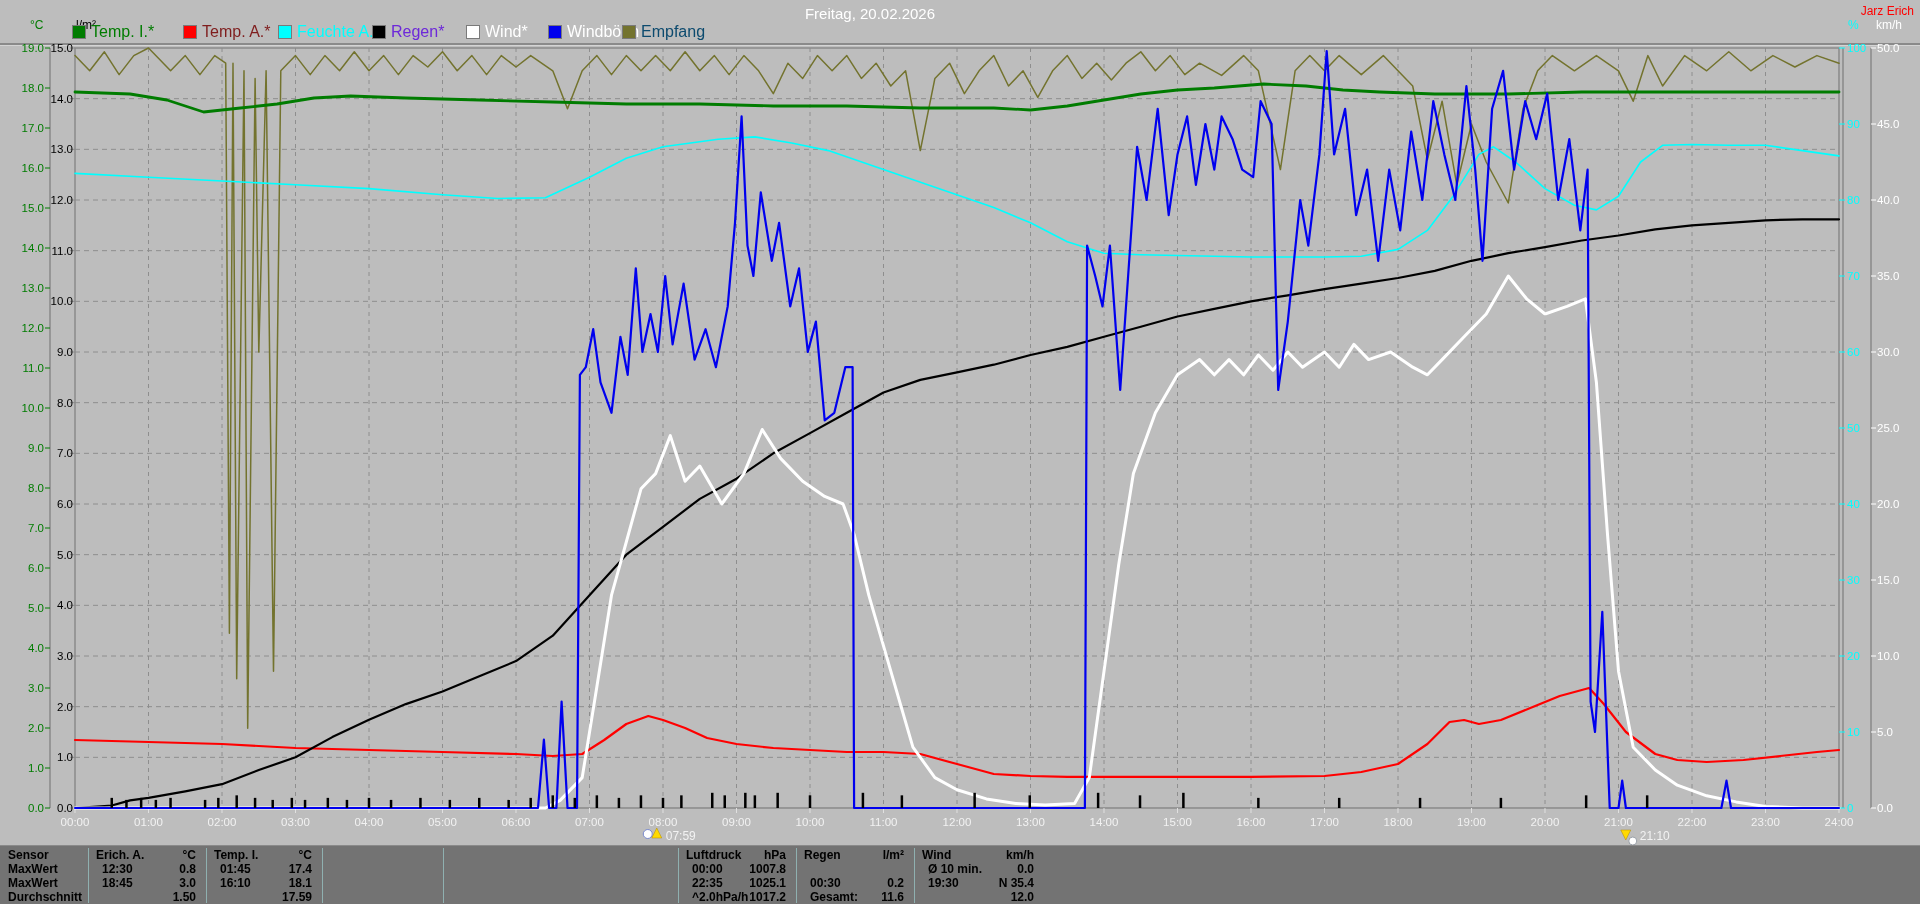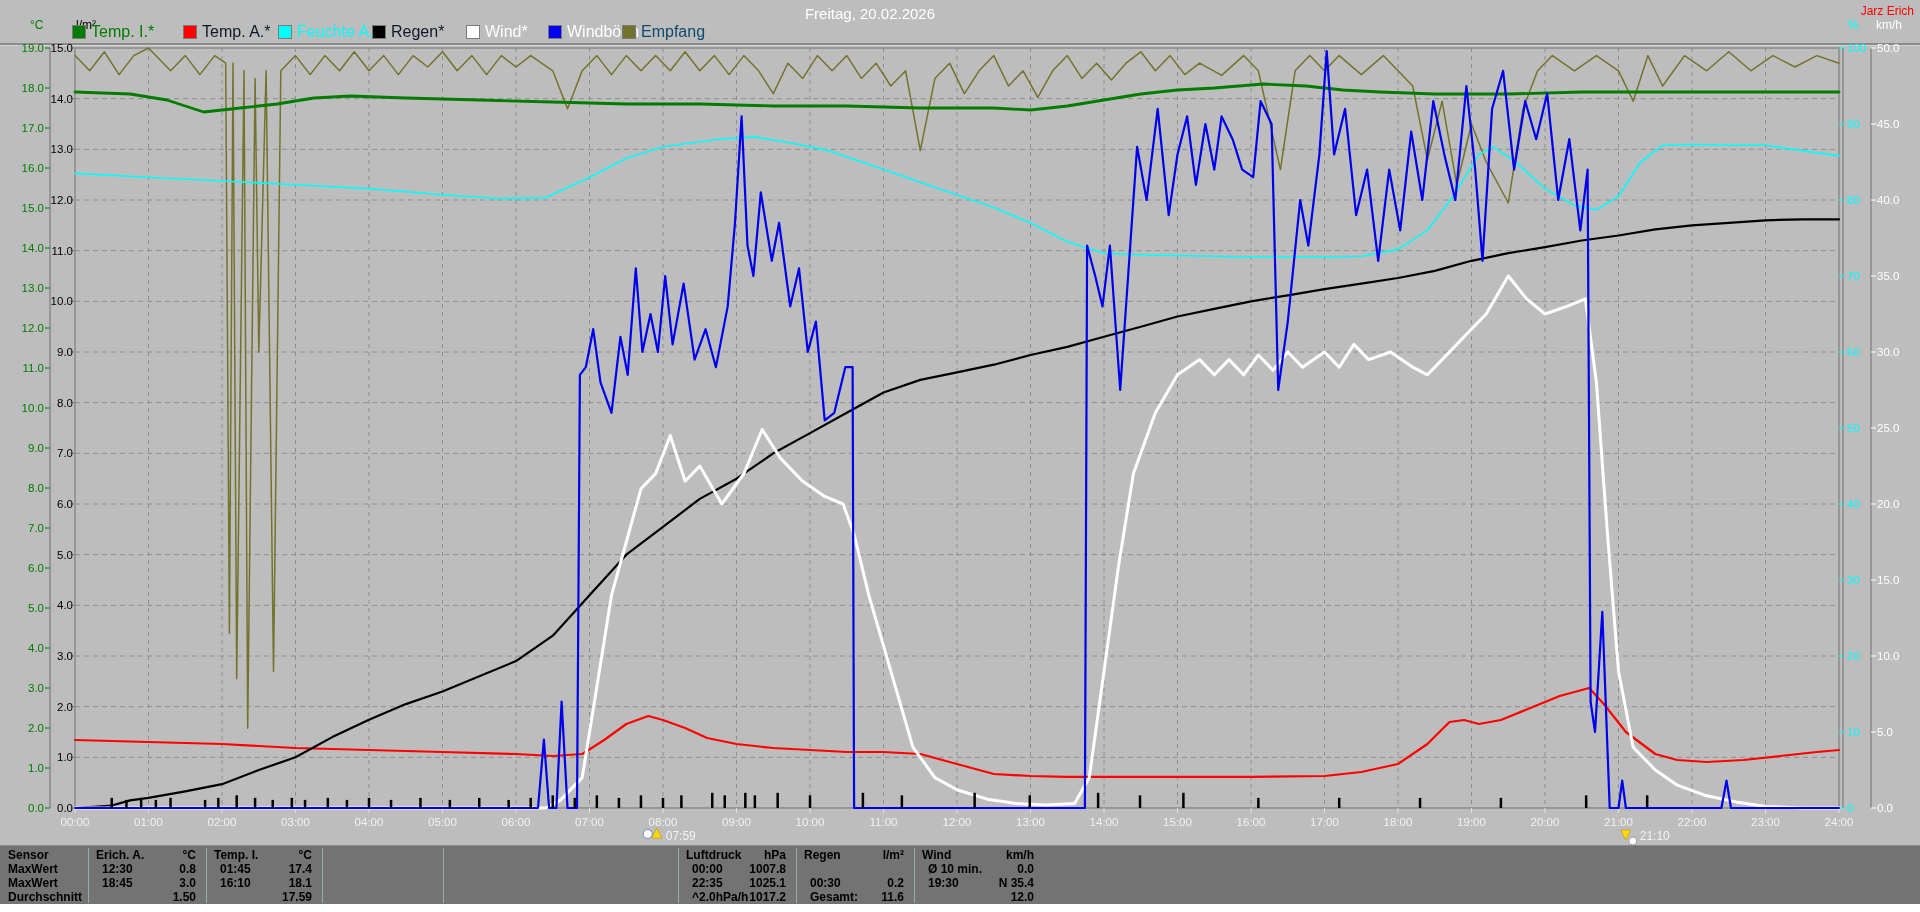--- a/index.html
+++ b/index.html
@@ -32,23 +32,23 @@
 
 <div class="app">
   <div class="title">Freitag, 20.02.2026</div>
   <div class="station">Jarz Erich</div>
   <div class="unit unit-c">°C</div>
   <div class="unit unit-lm">l/m²</div>
   <div class="unit unit-pct">%</div>
   <div class="unit unit-kmh">km/h</div>
   <div id="legend">
       <div class="leg-item" style="left: 72px;"><span class="leg-sw" style="background: rgb(0, 124, 0);"></span><span class="leg-lab" style="color: rgb(0, 124, 0);">Temp. I.*</span></div>
-      <div class="leg-item" style="left: 183px;"><span class="leg-sw" style="background: rgb(255, 0, 0);"></span><span class="leg-lab" style="color: #0f172a;">Temp. A.*</span></div>
+      <div class="leg-item" style="left: 183px;"><span class="leg-sw" style="background: rgb(255, 0, 0);"></span><span class="leg-lab" style="color: #7f1d1d;">Temp. A.*</span></div>
       <div class="leg-item" style="left: 278px;"><span class="leg-sw" style="background: rgb(0, 255, 255);"></span><span class="leg-lab" style="color: rgb(0, 255, 255);">Feuchte A.*</span></div>
-      <div class="leg-item" style="left: 372px;"><span class="leg-sw" style="background: rgb(0, 0, 0);"></span><span class="leg-lab" style="color: #0f172a;">Regen*</span></div>
+      <div class="leg-item" style="left: 372px;"><span class="leg-sw" style="background: rgb(0, 0, 0);"></span><span class="leg-lab" style="color: #6d28d9;">Regen*</span></div>
       <div class="leg-item" style="left: 466px;"><span class="leg-sw" style="background: rgb(255, 255, 255);"></span><span class="leg-lab" style="color: rgb(255, 255, 255);">Wind*</span></div>
       <div class="leg-item" style="left: 548px;"><span class="leg-sw" style="background: rgb(0, 0, 238);"></span><span class="leg-lab" style="color: rgb(255, 255, 255);">Windböen</span></div>
       <div class="leg-item" style="left: 622px;"><span class="leg-sw" style="background: rgb(115, 115, 46);"></span><span class="leg-lab" style="color: #0c4a6e;">Empfang</span></div>
     </div>
   <svg id="chart" width="1920" height="845">
       <line x1="0" y1="44" x2="1920" y2="44" stroke="#8a8a8a" stroke-width="2"></line>
       <line x1="0" y1="45.5" x2="1920" y2="45.5" stroke="#d4d4d4" stroke-width="1"></line>
       <g>
         <line x1="75" y1="757.3333333333334" x2="1839" y2="757.3333333333334" stroke="#8e8e8e" stroke-width="1" stroke-dasharray="5,4"></line>
         <line x1="75" y1="706.6666666666666" x2="1839" y2="706.6666666666666" stroke="#8e8e8e" stroke-width="1" stroke-dasharray="5,4"></line>

